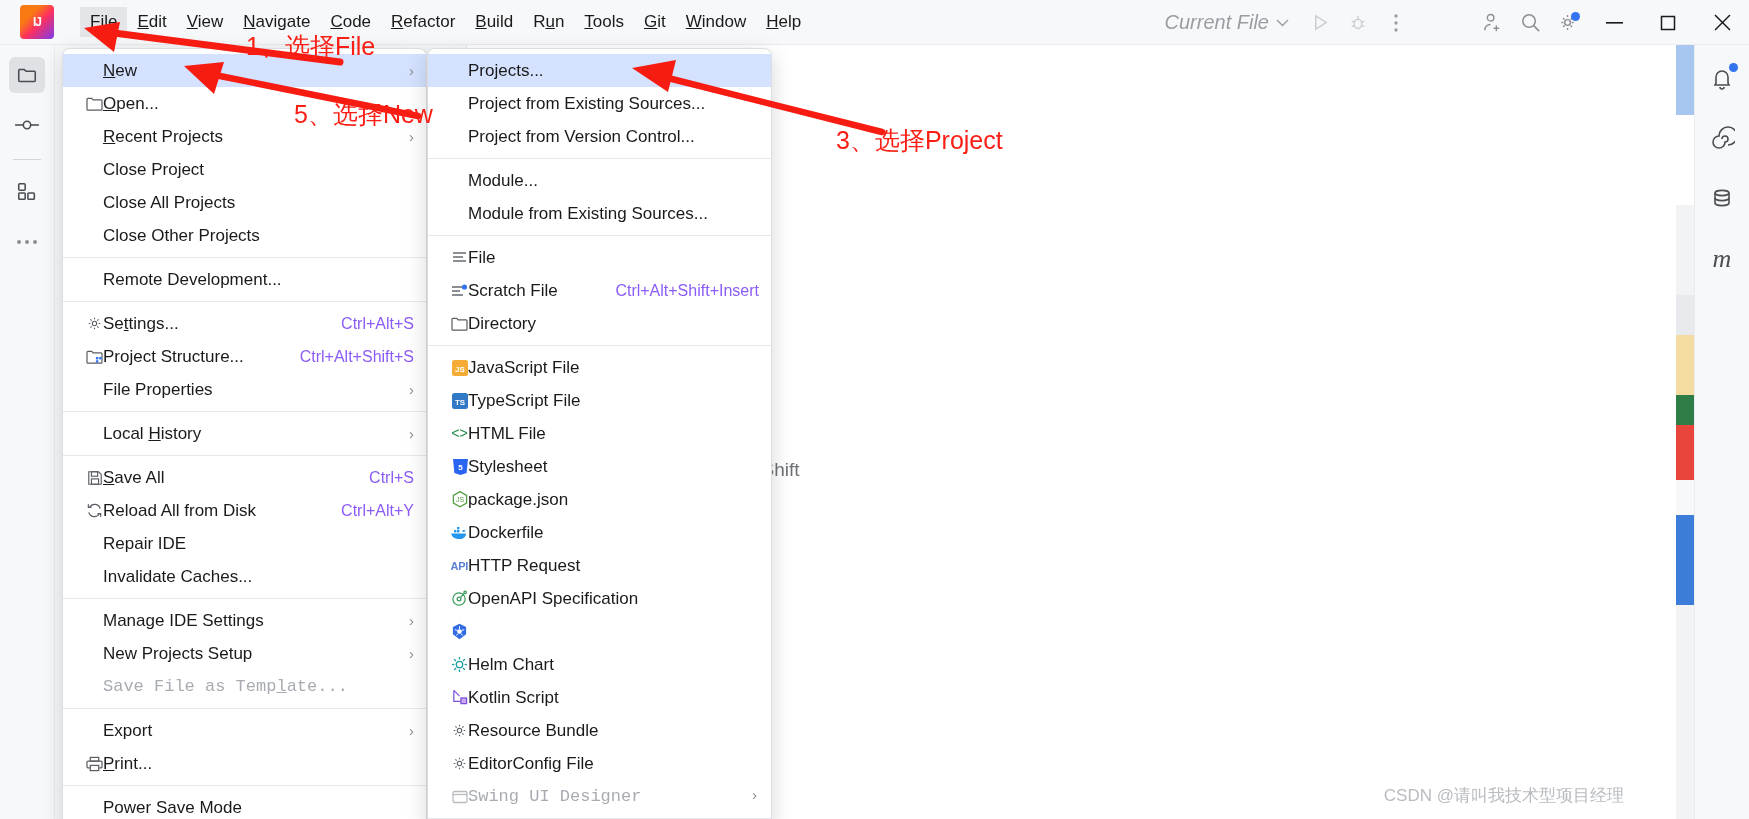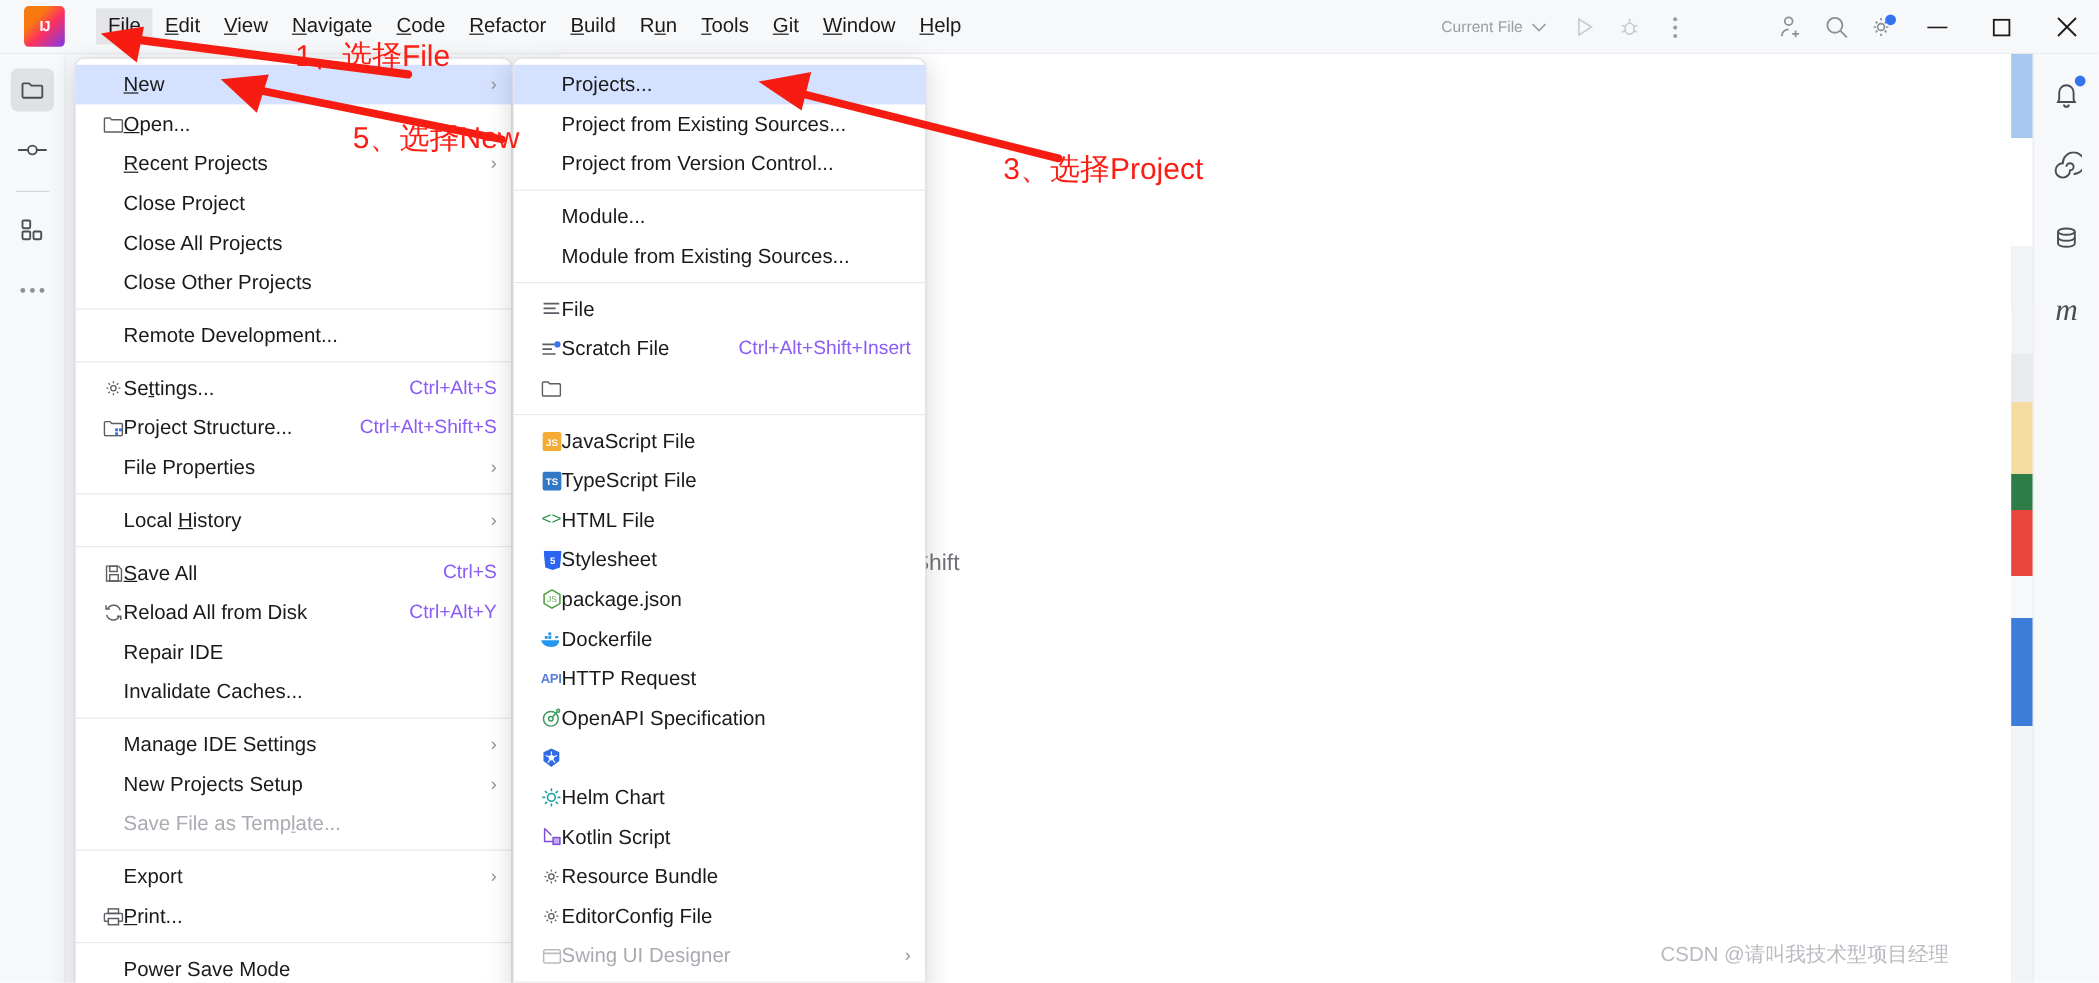--- a/index.html
+++ b/index.html
@@ -47,23 +47,23 @@
     line-height: 22px;
   }
   .menu-item.active { background: #e3e5e9; }
   .menu-item u { text-decoration: underline; }
 
   .toolbar-right {
     position: absolute; right: 0; top: 0;
     height: 45px; display: flex; align-items: center;
   }
   .run-config {
-    font-size: 13px; color: #9a9da3;
+    font-size: 20px; color: #9a9da3;
     display: flex; align-items: center; gap: 7px;
-    padding: 0 6px; margin-right: 6px;
+    padding: 0 6px; margin-right: 6px; font-style: italic;
   }
   .tb-icon {
     width: 38px; height: 38px;
     display: flex; align-items: center; justify-content: center;
     color: #c9ccd2;
     position: relative;
   }
   .win-btn {
     width: 54px; height: 45px;
     display: flex; align-items: center; justify-content: center;
@@ -150,21 +150,21 @@
   #file-menu { left: 62px; top: 48px; width: 365px; }
   #new-menu  { left: 427px; top: 48px; width: 345px; }
 
   .mi {
     display: flex; align-items: center;
     height: 33px; padding: 0 12px 0 14px;
     font-size: 17px; color: #1a1a1a;
     white-space: nowrap; position: relative;
   }
   .mi.selected { background: #d4e2ff; }
-  .mi.disabled { color: #a8abb1; }
+  .mi.disabled { color: #a8abb1; font-family: Liberation Mono, monospace; }
   .mi .mi-icon {
     width: 26px; flex: 0 0 26px;
     display: flex; align-items: center; justify-content: flex-end;
     color: #5a5d63;
   }
   .mi .mi-label { flex: 1 1 auto; }
   .mi .mi-label u { text-decoration: underline; }
   .mi .mi-shortcut { color: #8b5cf6; font-size: 16px; margin-left: 22px; }
   .mi .mi-arrow { color: #8c8f95; font-size: 15px; margin-left: 18px; }
   .mi-sep { height: 1px; background: #e7e8eb; margin: 5px 0; }
@@ -553,20 +553,21 @@
       </span>
       <span class="mi-label">Scratch File</span>
       <span class="mi-shortcut">Ctrl+Alt+Shift+Insert</span>
     </div>
     <div class="mi">
       <span class="mi-icon">
         <svg width="17" height="15" viewBox="0 0 18 16" fill="none" stroke="#5a5d63" stroke-width="1.3">
             <path d="M1 3.5a1 1 0 0 1 1-1h4l1.5 1.6H16a1 1 0 0 1 1 1V14a1 1 0 0 1-1 1H2a1 1 0 0 1-1-1z"></path>
           </svg>
       </span>
+      <span class="mi-label">Directory</span>
     </div>
 
     <div class="mi-sep"></div>
     <div class="mi">
       <span class="mi-icon">
         <svg width="16" height="16" viewBox="0 0 16 16">
             <rect width="16" height="16" rx="2.5" fill="#f5ac35"></rect>
             <text x="8" y="11.5" font-size="8" font-family="Liberation Sans, sans-serif" font-weight="bold" fill="#fff" text-anchor="middle">JS</text>
           </svg>
       </span>

